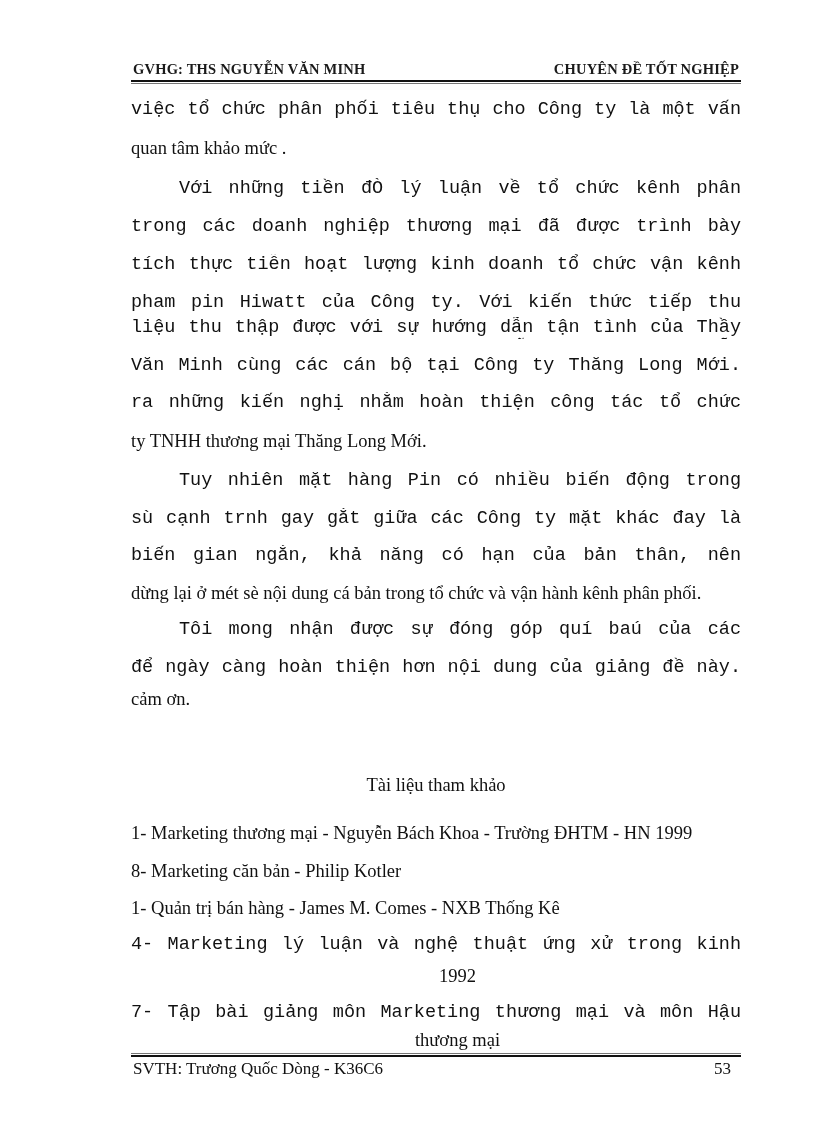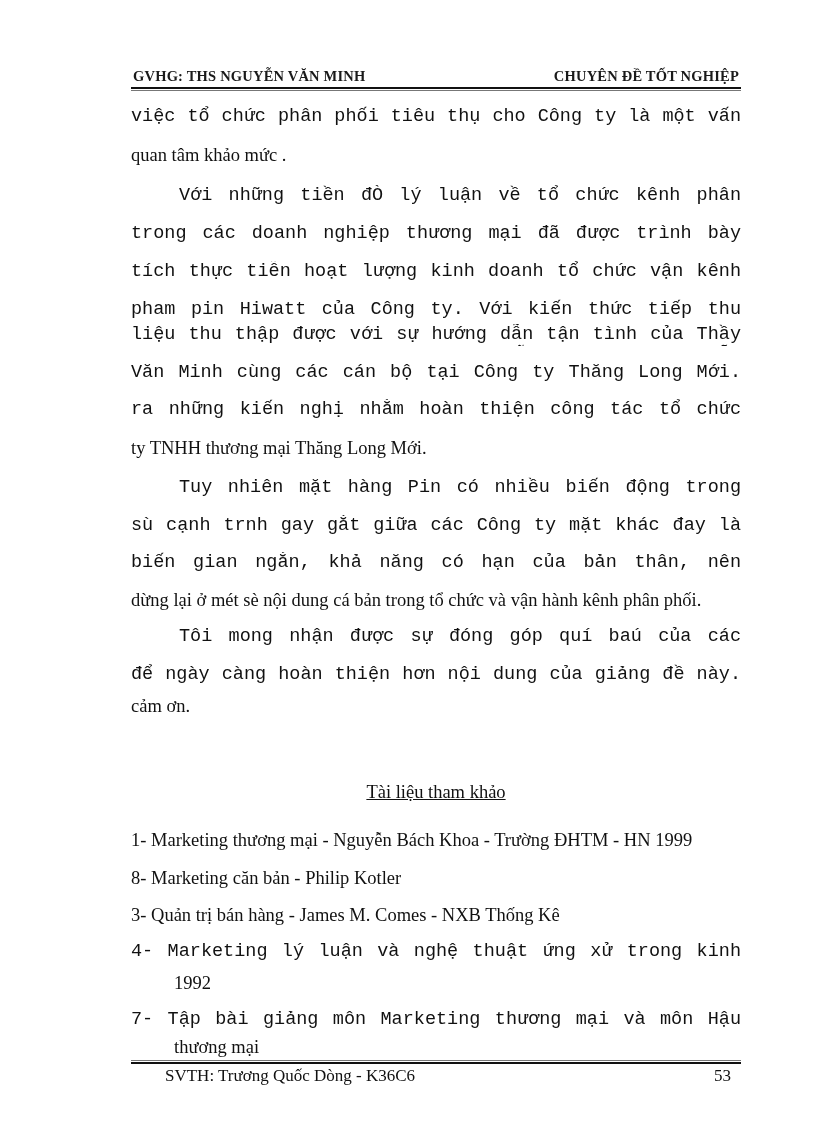--- a/index.html
+++ b/index.html
@@ -1,35 +1,35 @@
 <!DOCTYPE html>
 <html><head>
   <meta charset="utf-8">
   <style>
     html, body { margin: 0; padding: 0; background: #ffffff; }
     body { width: 816px; height: 1123px; position: relative; overflow: hidden;
            font-family: "Liberation Serif", serif; color: #111; }
-    .page { position: absolute; left: 0; top: 15px; width: 816px; height: 1024px; }
+    .page { position: absolute; left: 0; top: 8px; width: 816px; height: 1024px; }
     .header { position: absolute; left: 131px; top: 50px; width: 610px; height: 22px;
               font-family: "Liberation Serif", serif; font-weight: bold; font-size: 14.5px;
               letter-spacing: 0.2px; color: #1a1a1a; }
     .header .left { position: absolute; left: 2px; top: 3px; }
     .header .right { position: absolute; right: 2px; top: 3px; }
     .rule-top { position: absolute; left: 131px; top: 72px; width: 610px; height: 2px; background: #111; }
     .rule-top-thin { position: absolute; left: 131px; top: 75px; width: 610px; height: 1px; background: #777; }
     .body-text { position: absolute; left: 131px; top: 0; width: 610px; font-size: 18.5px; }
     .line { position: absolute; left: 0; width: 610px; white-space: nowrap; line-height: 22px; }
     .justify { text-align: justify; text-align-last: justify; white-space: normal; height: 22px; overflow: hidden; font-family: Liberation Mono, monospace; }
     .indent { padding-left: 48px; box-sizing: border-box; }
-    .center { text-align: center; text-decoration: underline; }
-    .ref-indent { padding-left: 43px; box-sizing: border-box; }
+    .center { text-align: center; }
+    .ref-indent { padding-left: 43px; box-sizing: border-box; text-align: center; }
     .rule-bot-thin { position: absolute; left: 131px; top: 1045px; width: 610px; height: 1px; background: #777; }
     .rule-bot { position: absolute; left: 131px; top: 1047px; width: 610px; height: 2px; background: #111; }
     .footer { position: absolute; left: 131px; top: 1051px; width: 610px; font-size: 17px; }
-    .footer .left { position: absolute; left: 2px; top: 0; margin-left: 32px; }
+    .footer .left { position: absolute; left: 2px; top: 0; }
     .footer .right { position: absolute; right: 10px; top: 0; }
     .page-edge { position: absolute; left: 25px; top: 1121px; width: 770px; height: 0;
                  border-top: 1px dotted #c9d3c4; }
   </style>
 </head>
 <body>
 
 <div class="page">
 
   <div class="header">
@@ -59,21 +59,21 @@
     <div class="line" style="top:574px">dừng lại ở mét sè nội dung cá bản trong tổ chức và vận hành kênh phân phối.</div>
 
     <div class="line justify indent" style="top:611px">Tôi mong nhận được sự đóng góp quí baú của các Thầy Cô Giáo các bạn</div>
     <div class="line justify" style="top:649px">để ngày càng hoàn thiện hơn nội dung của giảng đề này. Tôi xin chân thành</div>
     <div class="line" style="top:680px">cảm ơn.</div>
 
     <div class="line center" style="top:766px">Tài liệu tham khảo</div>
 
     <div class="line" style="top:814px">1- Marketing  thương mại - Nguyễn Bách Khoa - Trường ĐHTM - HN 1999</div>
     <div class="line" style="top:852px">8- Marketing  căn bản - Philip Kotler</div>
-    <div class="line" style="top:889px">3- Quản trị bán hàng - James M. Comes - NXB Thống Kê</div>
+    <div class="line" style="top:889px">1- Quản trị bán hàng - James M. Comes - NXB Thống Kê</div>
     <div class="line justify" style="top:926px">4- Marketing lý luận và nghệ thuật ứng xử trong kinh doanh - ĐH KTQD -</div>
     <div class="line ref-indent" style="top:957px">1992</div>
     <div class="line justify" style="top:994px">7- Tập bài giảng môn Marketing thương mại và môn Hậu cần kinh doanh</div>
     <div class="line ref-indent" style="top:1021px">thương mại</div>
   </div>
 
   <div class="rule-bot-thin"></div>
   <div class="rule-bot"></div>
 
   <div class="footer">

